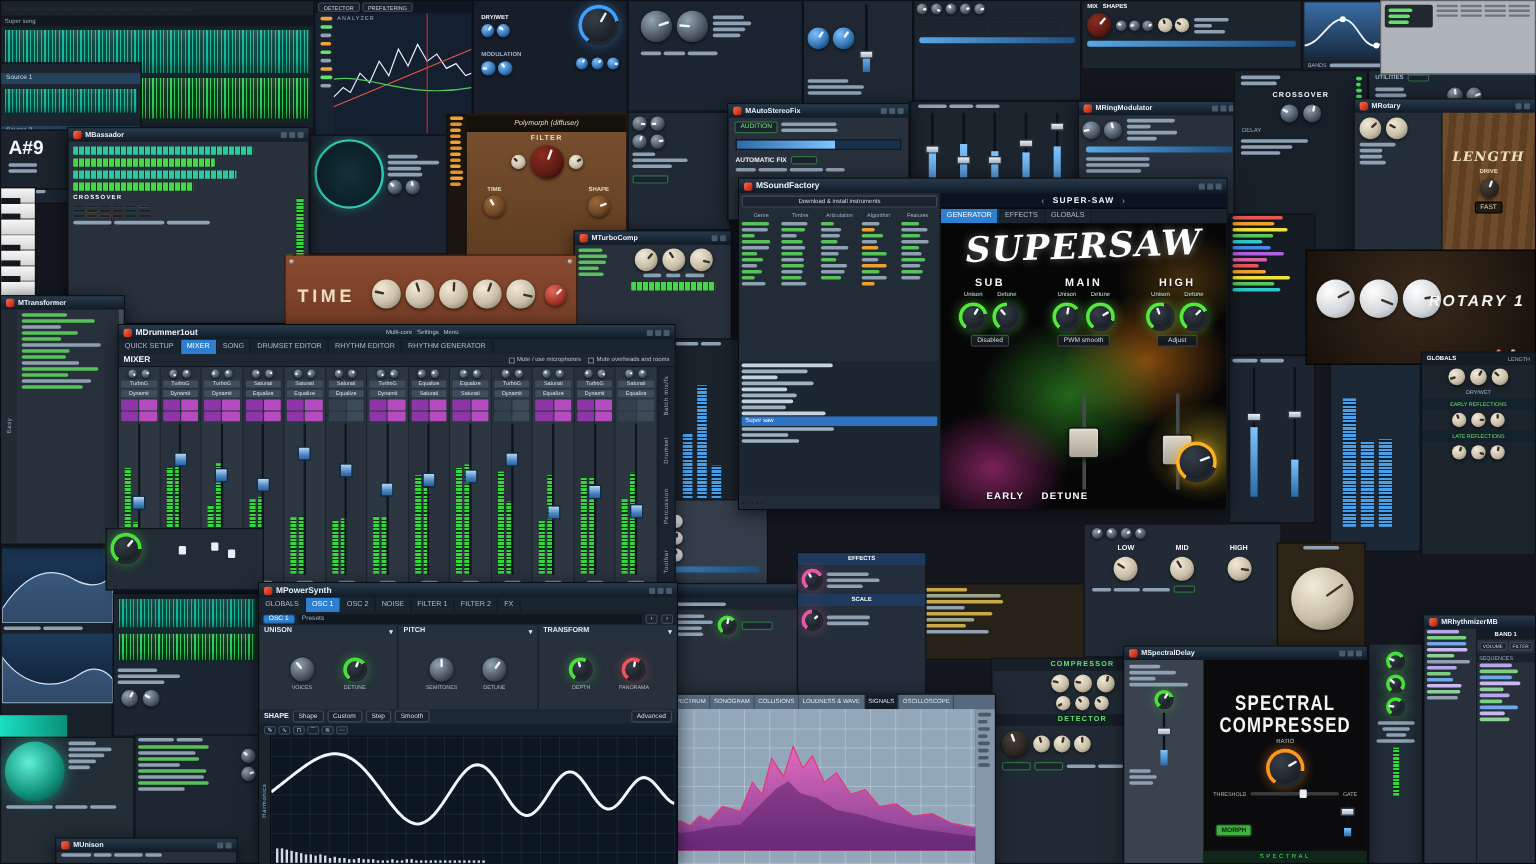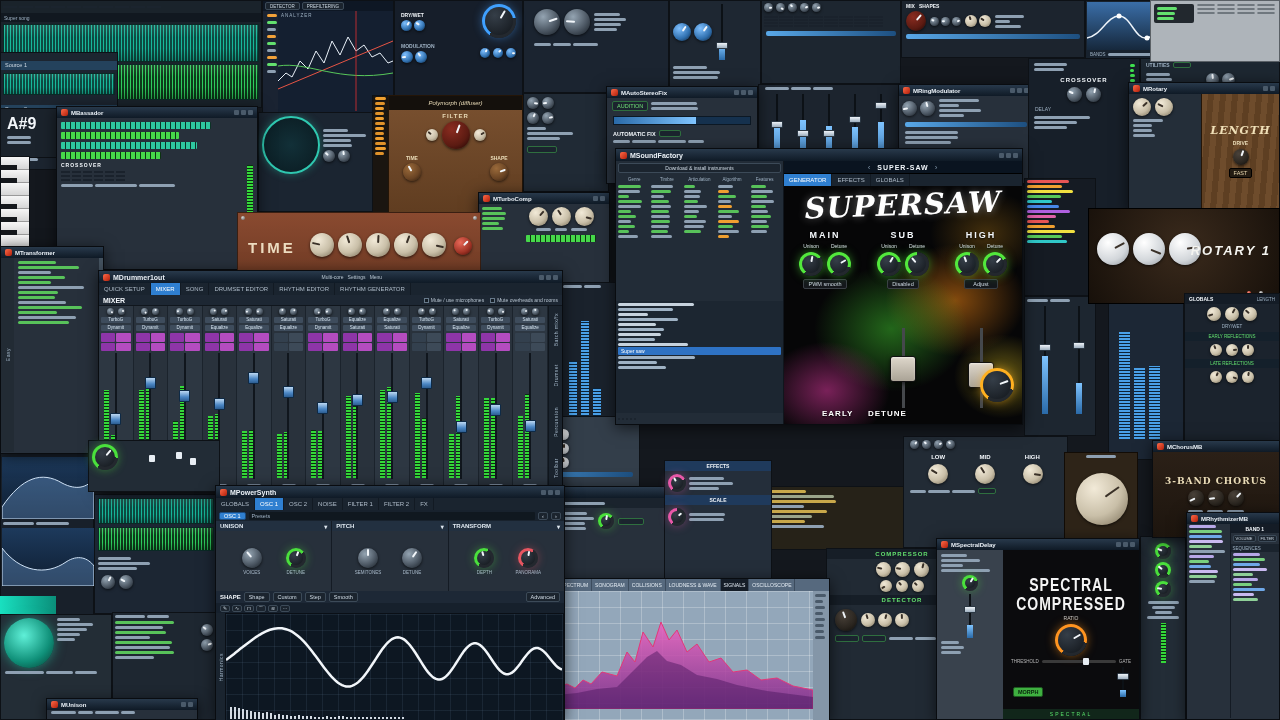--- a/index.html
+++ b/index.html
@@ -1150,45 +1150,20 @@
         </span>
         <span class="knob k-cream" style="height: 12px; width: 12px; --rot: 109deg;">
           <i></i>
         </span>
         <span class="knob k-cream" style="height: 12px; width: 12px; --rot: 10deg;">
           <i></i>
         </span>
       </div>
 </div>
 
-<div class="w" style="left:1152px;top:440px;width:128px;height:98px;z-index:4">
-  <div class="tb sm">
-        <span class="lg"></span>
-        <span>MChorusMB</span>
-      </div>
-  <div class="col ctr" style="height:85px;background:linear-gradient(#2b2017,#1d150e);gap:4px">
-    <span style="font-family:'DejaVu Serif',serif;font-weight:bold;font-size:9px;color:#eadcb8;letter-spacing:1px">3-BAND CHORUS</span>
-    <div class="row g4">
-          <span class="knob k-dark" style="height: 16px; width: 16px; --rot: -115deg;">
-            <i></i>
-          </span>
-          <span class="knob k-dark" style="height: 16px; width: 16px; --rot: -97deg;">
-            <i></i>
-          </span>
-          <span class="knob k-dark" style="height: 16px; width: 16px; --rot: 43deg;">
-            <i></i>
-          </span>
-        </div>
-    <div class="row g4">
-          <i class="tbar" style="width: 15px; height: 3px; background: rgb(142, 160, 178);"></i>
-          <i class="tbar" style="width: 16px; height: 3px; background: rgb(142, 160, 178);"></i>
-          <i class="tbar" style="width: 17px; height: 3px; background: rgb(142, 160, 178);"></i>
-        </div>
-  </div>
-</div>
 
 <div class="p" style="left:903px;top:436px;width:165px;height:112px;z-index:4;background:#222b35">
   <div class="row g3" style="padding:3px 6px">
         <span class="knob " style="height: 9px; width: 9px; --rot: 26deg;">
           <i></i>
         </span>
         <span class="knob " style="height: 9px; width: 9px; --rot: -49deg;">
           <i></i>
         </span>
         <span class="knob " style="height: 9px; width: 9px; --rot: 54deg;">
@@ -2378,50 +2353,50 @@
       </div>
       <div class="tabs">
             <span class="tab active">GENERATOR</span>
             <span class="tab">EFFECTS</span>
             <span class="tab">GLOBALS</span>
           </div>
       <div class="msfcanvas">
         <div class="supersaw">SUPERSAW</div>
         <div class="row" style="position:absolute;top:44px;left:2px;right:2px">
           <div class="msfgroup">
+            <span class="gname">SUB</span>
+            <div class="row">
+                  <span class="klbl">Unison</span>
+                  <span class="klbl">Detune</span>
+                </div>
+            <div class="row g4">
+              <span class="ring glow" style="width:24px;height:24px;--rc:#52e83c;--p:62%;--gc:rgba(82,232,60,.5);--rot:30deg">
+                    <i></i>
+                  </span>
+              <span class="ring glow" style="width:24px;height:24px;--rc:#52e83c;--p:40%;--gc:rgba(82,232,60,.5);--rot:-40deg">
+                    <i></i>
+                  </span>
+            </div>
+            <span class="chip" style="background:#15181c;border-color:#3a3f45">Disabled</span>
+          </div>
+          <div class="msfgroup">
             <span class="gname">MAIN</span>
             <div class="row">
                   <span class="klbl">Unison</span>
                   <span class="klbl">Detune</span>
                 </div>
             <div class="row g4">
               <span class="ring glow" style="width:24px;height:24px;--rc:#52e83c;--p:55%;--gc:rgba(82,232,60,.5);--rot:10deg">
                     <i></i>
                   </span>
               <span class="ring glow" style="width:24px;height:24px;--rc:#52e83c;--p:70%;--gc:rgba(82,232,60,.5);--rot:60deg">
                     <i></i>
                   </span>
             </div>
             <span class="chip" style="background:#15181c;border-color:#3a3f45">PWM smooth</span>
-          </div>
-          <div class="msfgroup">
-            <span class="gname">SUB</span>
-            <div class="row">
-                  <span class="klbl">Unison</span>
-                  <span class="klbl">Detune</span>
-                </div>
-            <div class="row g4">
-              <span class="ring glow" style="width:24px;height:24px;--rc:#52e83c;--p:62%;--gc:rgba(82,232,60,.5);--rot:30deg">
-                    <i></i>
-                  </span>
-              <span class="ring glow" style="width:24px;height:24px;--rc:#52e83c;--p:40%;--gc:rgba(82,232,60,.5);--rot:-40deg">
-                    <i></i>
-                  </span>
-            </div>
-            <span class="chip" style="background:#15181c;border-color:#3a3f45">Disabled</span>
           </div>
           <div class="msfgroup">
             <span class="gname">HIGH</span>
             <div class="row">
                   <span class="klbl">Unison</span>
                   <span class="klbl">Detune</span>
                 </div>
             <div class="row g4">
               <span class="ring glow" style="width:24px;height:24px;--rc:#52e83c;--p:45%;--gc:rgba(82,232,60,.5);--rot:-20deg">
                     <i></i>

